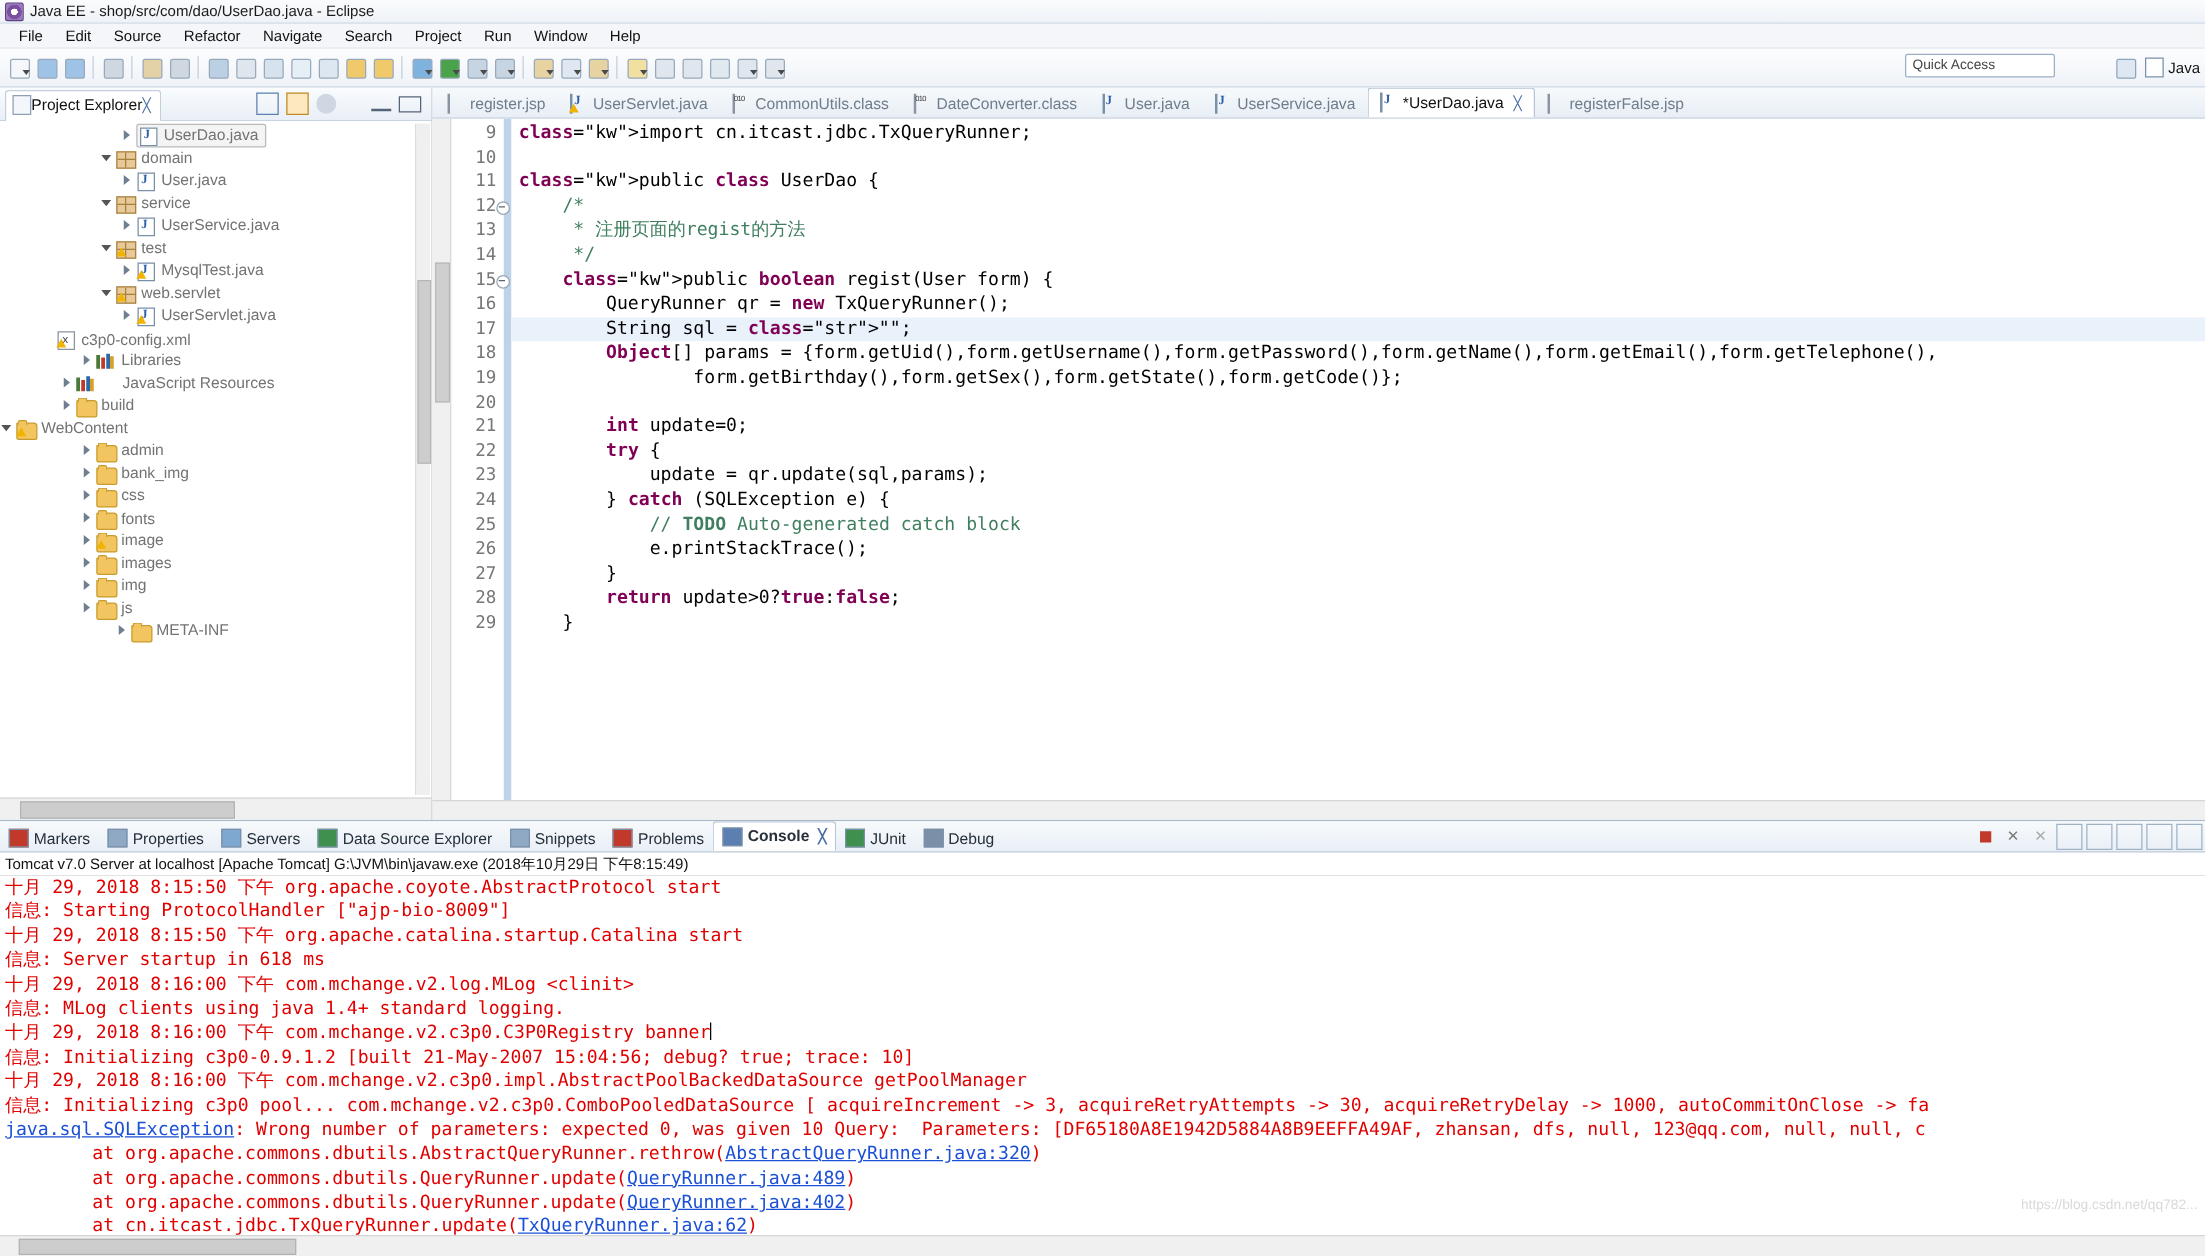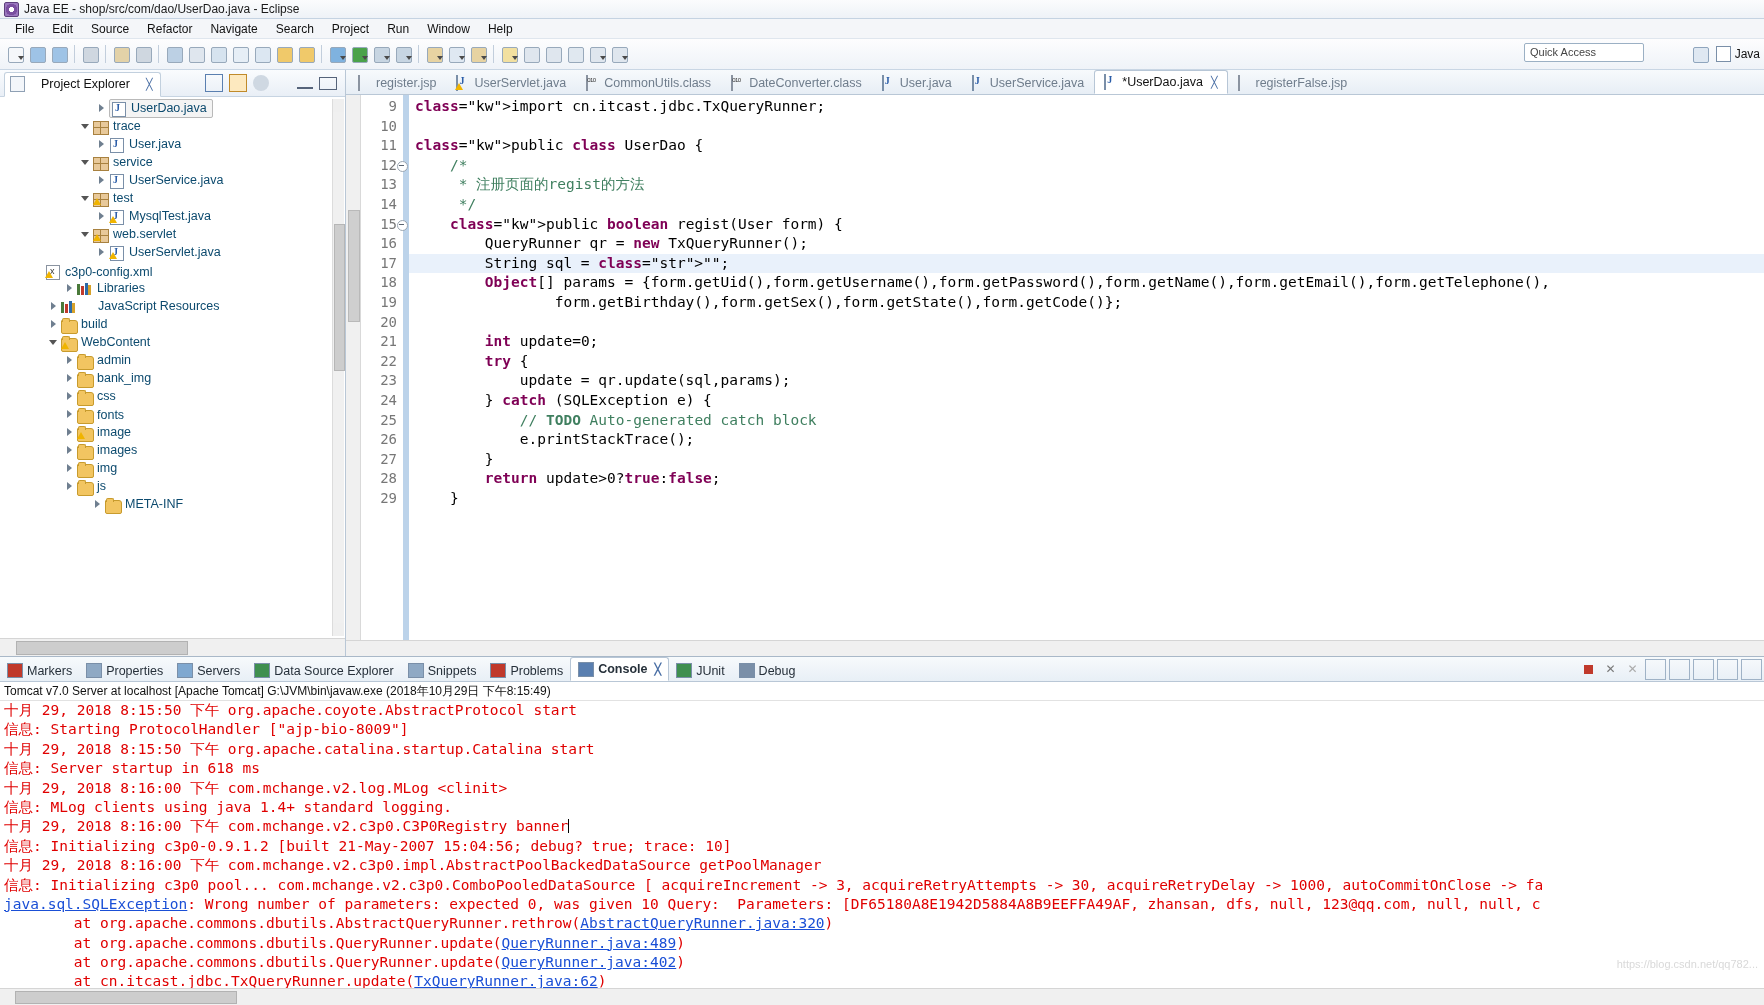--- a/index.html
+++ b/index.html
@@ -35,29 +35,29 @@
   .persp-btn{display:flex;align-items:center;gap:4px;font-size:12px;color:#111;}
 
   
   .main{flex:1;display:flex;min-height:0;}
   .left{width:345px;display:flex;flex-direction:column;border-right:1px solid #b9c7d6;background:#fff;}
   .right{flex:1;display:flex;flex-direction:column;min-width:0;}
 
   
   .viewtab{height:26px;background:linear-gradient(#fafcfe,#e9eff6);display:flex;align-items:center;
            padding:0 4px;border-bottom:1px solid #c7d4e2;flex:none;}
-  .vt-label{display:flex;align-items:center;gap:16px;font-size:12.5px;color:#111;
+  .vt-label{display:flex;align-items:center;gap:0;font-size:12.5px;color:#111;
             background:#fff;border:1px solid #c2d0de;border-bottom-color:#fff;border-radius:3px 3px 0 0;
             padding:3px 7px 4px 5px;margin-top:3px;}
   .vt-tools{margin-left:auto;display:flex;align-items:center;gap:6px;padding-right:4px;}
   .vt-ico{width:16px;height:16px;position:relative;}
 
   
   .tree{flex:1;overflow:hidden;position:relative;background:#fff;padding-top:2px;}
-  .trow{height:18px;display:flex;align-items:center;font-size:12.5px;color:#0c4a6e;white-space:nowrap;}
+  .trow{height:18px;display:flex;align-items:center;font-size:12.5px;color:#737373;white-space:nowrap;}
   .trow .tw{width:11px;height:11px;margin-right:2px;position:relative;flex:none;}
   .tw.collapsed::before{content:"";position:absolute;left:3px;top:1px;width:0;height:0;
       border-top:4px solid transparent;border-bottom:4px solid transparent;border-left:5px solid #6f7f90;}
   .tw.expanded::before{content:"";position:absolute;left:1px;top:3px;width:0;height:0;
       border-left:4px solid transparent;border-right:4px solid transparent;border-top:5px solid #555;}
   .ticon{width:16px;height:15px;margin-right:4px;position:relative;flex:none;}
   .sel-box{border:1px solid #b9b9b9;background:#f4f4f4;border-radius:2px;padding:0 5px 0 1px;
            display:flex;align-items:center;height:17px;}
   .tscroll-v{position:absolute;right:1px;top:2px;width:11px;bottom:2px;background:#f0f0f0;border-left:1px solid #dcdcdc;}
   .tscroll-v .thumb{position:absolute;left:1px;top:125px;width:9px;height:145px;background:#cdcdcd;border:1px solid #b6b6b6;}
@@ -297,21 +297,21 @@
               </span>
               <span>UserDao.java</span>
             </span>
           </div>
           <div class="trow" style="padding-left: 80px;">
             <span class="tw expanded"></span>
             <span style="display: flex; align-items: center;">
               <span class="ticon">
                 <span class="ico-pkg" style="position:absolute;left:0;top:2px;"></span>
               </span>
-              <span>trace</span>
+              <span>domain</span>
             </span>
           </div>
           <div class="trow" style="padding-left: 96px;">
             <span class="tw collapsed"></span>
             <span style="display: flex; align-items: center;">
               <span class="ticon">
                 <span class="ico-j" style="position:absolute;left:1px;top:1px;"></span>
               </span>
               <span>User.java</span>
             </span>
@@ -414,21 +414,21 @@
           </div>
           <div class="trow" style="padding-left: 48px;">
             <span class="tw collapsed"></span>
             <span style="display: flex; align-items: center;">
               <span class="ticon">
                 <span class="ico-folder" style="position:absolute;left:0;top:3px;"></span>
               </span>
               <span>build</span>
             </span>
           </div>
-          <div class="trow" style="padding-left: 48px;">
+          <div class="trow" style="">
             <span class="tw expanded"></span>
             <span style="display: flex; align-items: center;">
               <span class="ticon">
                 <span class="ico-folder" style="position:absolute;left:0;top:3px;"></span>
                 <i class="warnbadge" style="left:0;bottom:1px;"></i>
               </span>
               <span>WebContent</span>
             </span>
           </div>
           <div class="trow" style="padding-left: 64px;">

